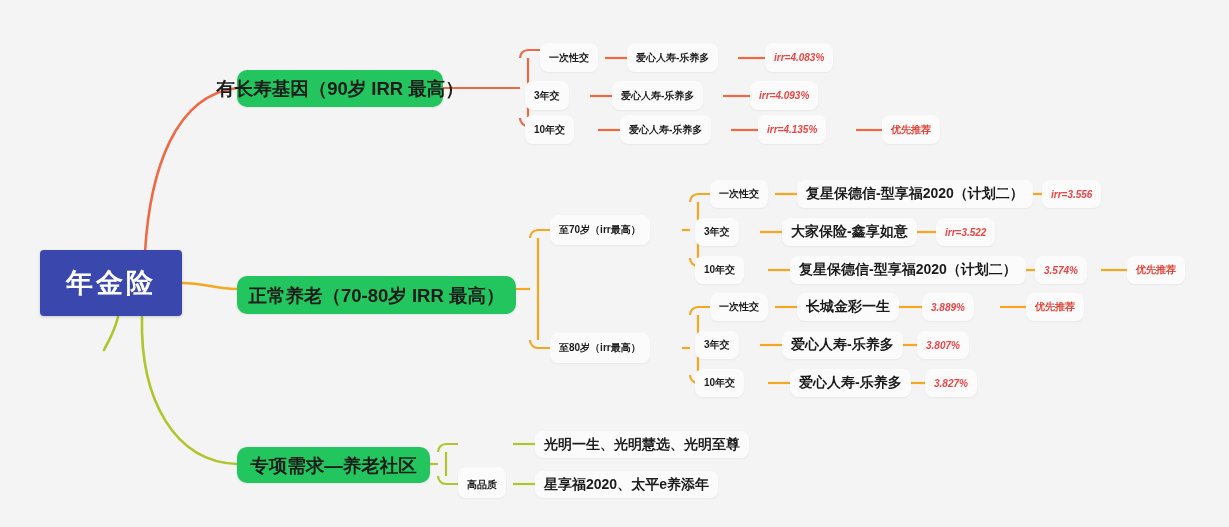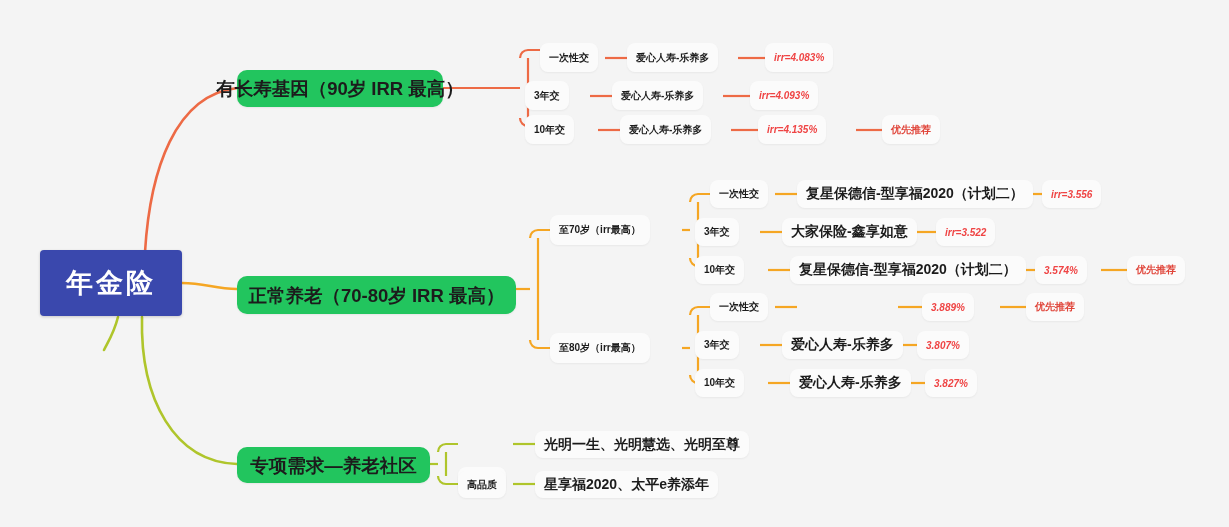--- a/index.html
+++ b/index.html
@@ -222,20 +222,23 @@
     <span>优先推荐</span>
   </div>
 
   <div class="node chip" style="left:550px;top:333px;height:30px;">
     <span>至80岁（irr最高）</span>
   </div>
 
   <div class="node chip" style="left:710px;top:293px;height:28px;">
     <span>一次性交</span>
   </div>
+  <div class="node chip g2" style="left:797px;top:293px;height:28px;">
+    <span>长城金彩一生</span>
+  </div>
   <div class="node chip irr" style="left:922px;top:293px;height:28px;">
     <span>3.889%</span>
   </div>
   <div class="node chip rec" style="left:1026px;top:293px;height:28px;">
     <span>优先推荐</span>
   </div>
 
   <div class="node chip" style="left:695px;top:331px;height:28px;">
     <span>3年交</span>
   </div>

